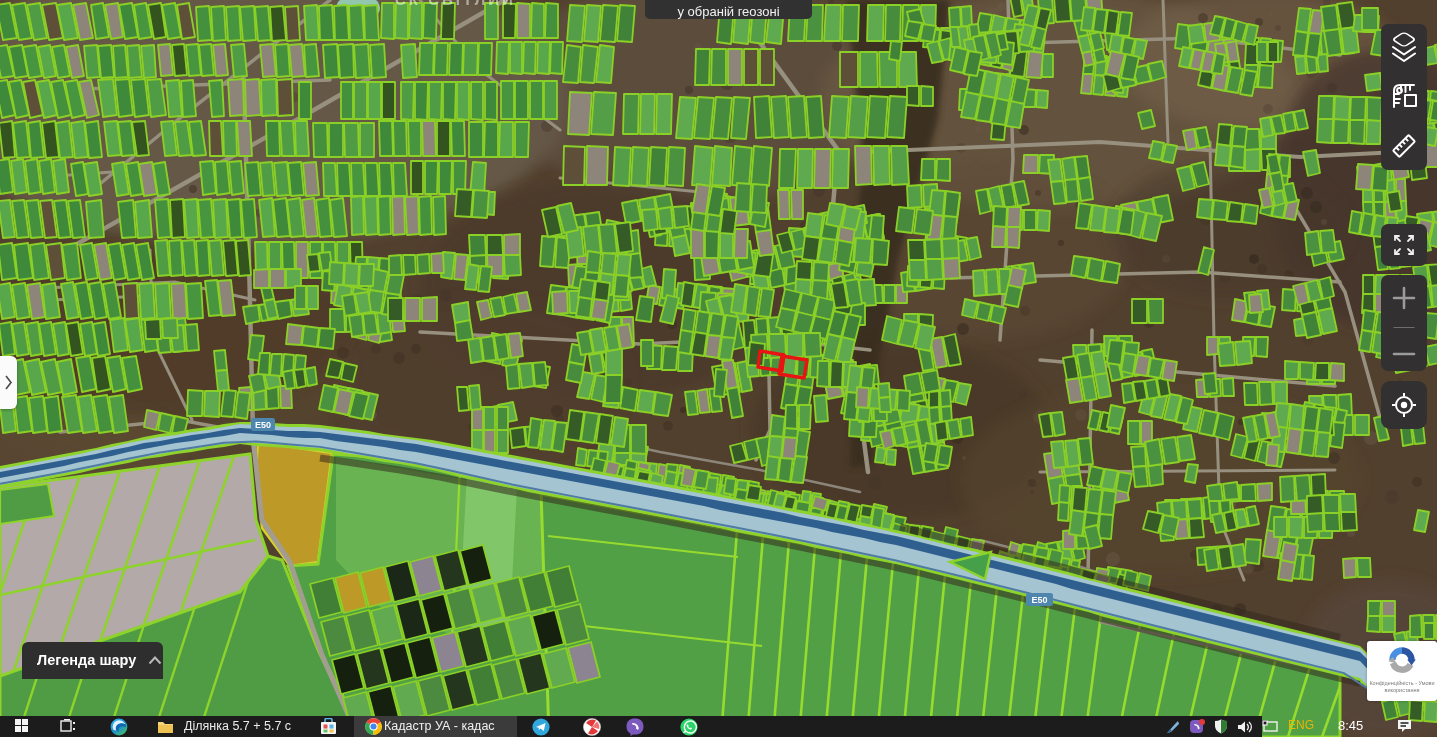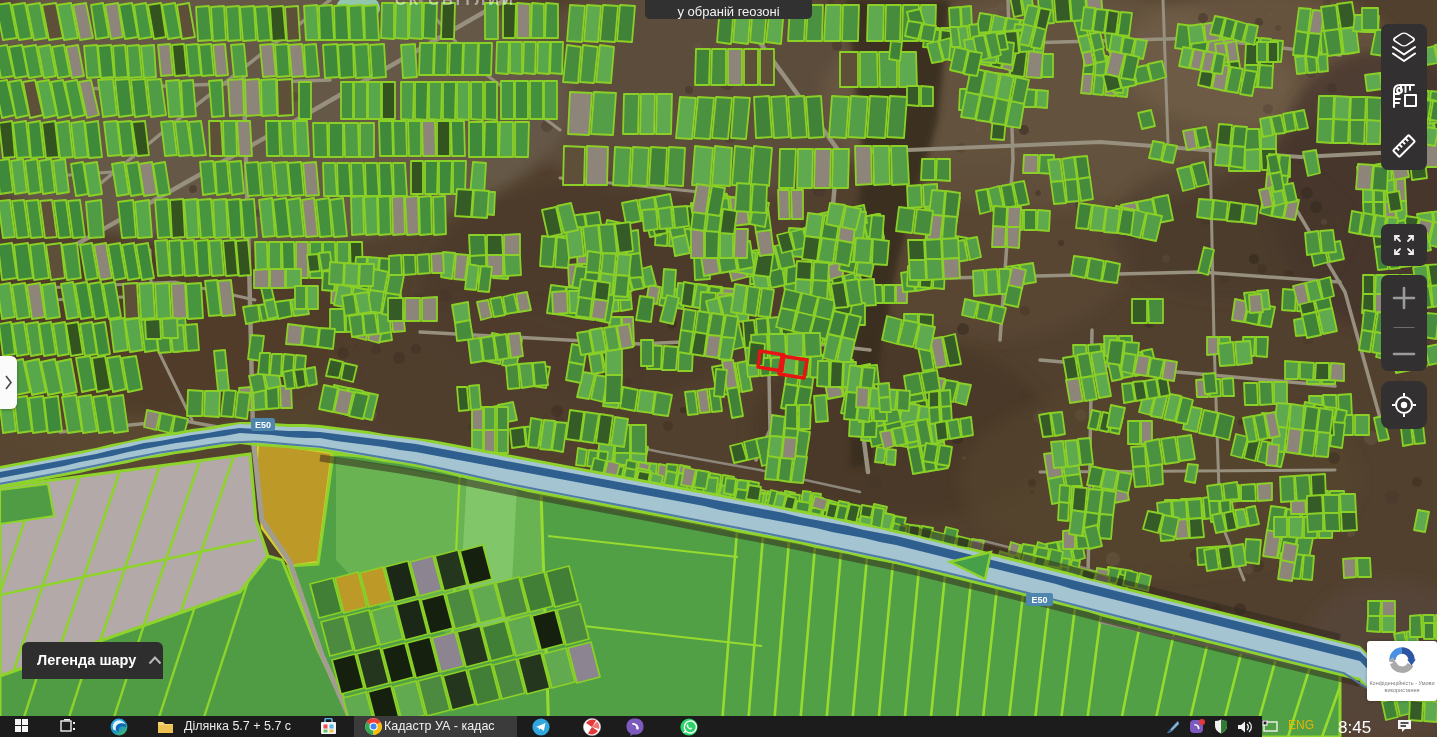--- a/index.html
+++ b/index.html
@@ -2195,19 +2195,19 @@
     </svg>
 
 <svg class="abs" width="16" height="13" style="left:1262px;top:4px">
       <rect x="2" y="2" width="13" height="9" fill="none" stroke="#f0f0f0" stroke-width="1.4"></rect>
       <rect x="0" y="0" width="5" height="5" fill="#1c1c1c"></rect>
       <rect x="1" y="1" width="4" height="4" fill="none" stroke="#f0f0f0" stroke-width="1.2"></rect>
     </svg>
 
 <div class="abs" style="left:1288px;top:2px;color:#eab308;font-size:12px">ENG</div>
 
-<div class="abs" style="left:1338px;top:2px;color:#fff;font-size:17px">8:45</div>
+<div class="abs" style="left:1338px;top:2px;color:#fff;font-size:13px">8:45</div>
 
 <svg class="abs" width="15" height="14" style="left:1397px;top:3px">
       <path d="M1,1 L14,1 L14,10 L8,10 L5,13 L5,10 L1,10 Z" fill="#f5f5f5"></path>
       <path d="M3.5,4 L11.5,4 M3.5,7 L9,7" stroke="#1c1c1c" stroke-width="1.3"></path>
     </svg>
 </div>
 
 </body></html>

